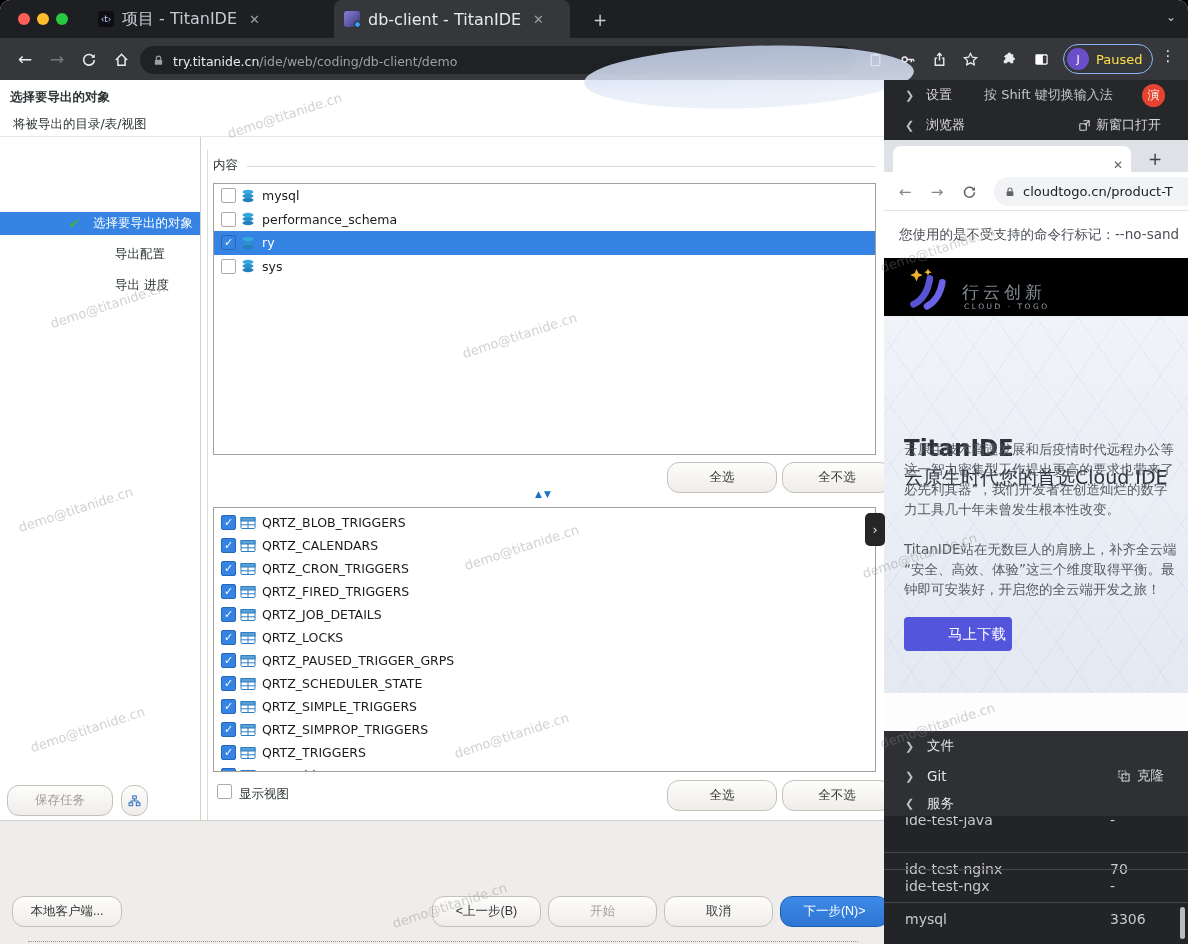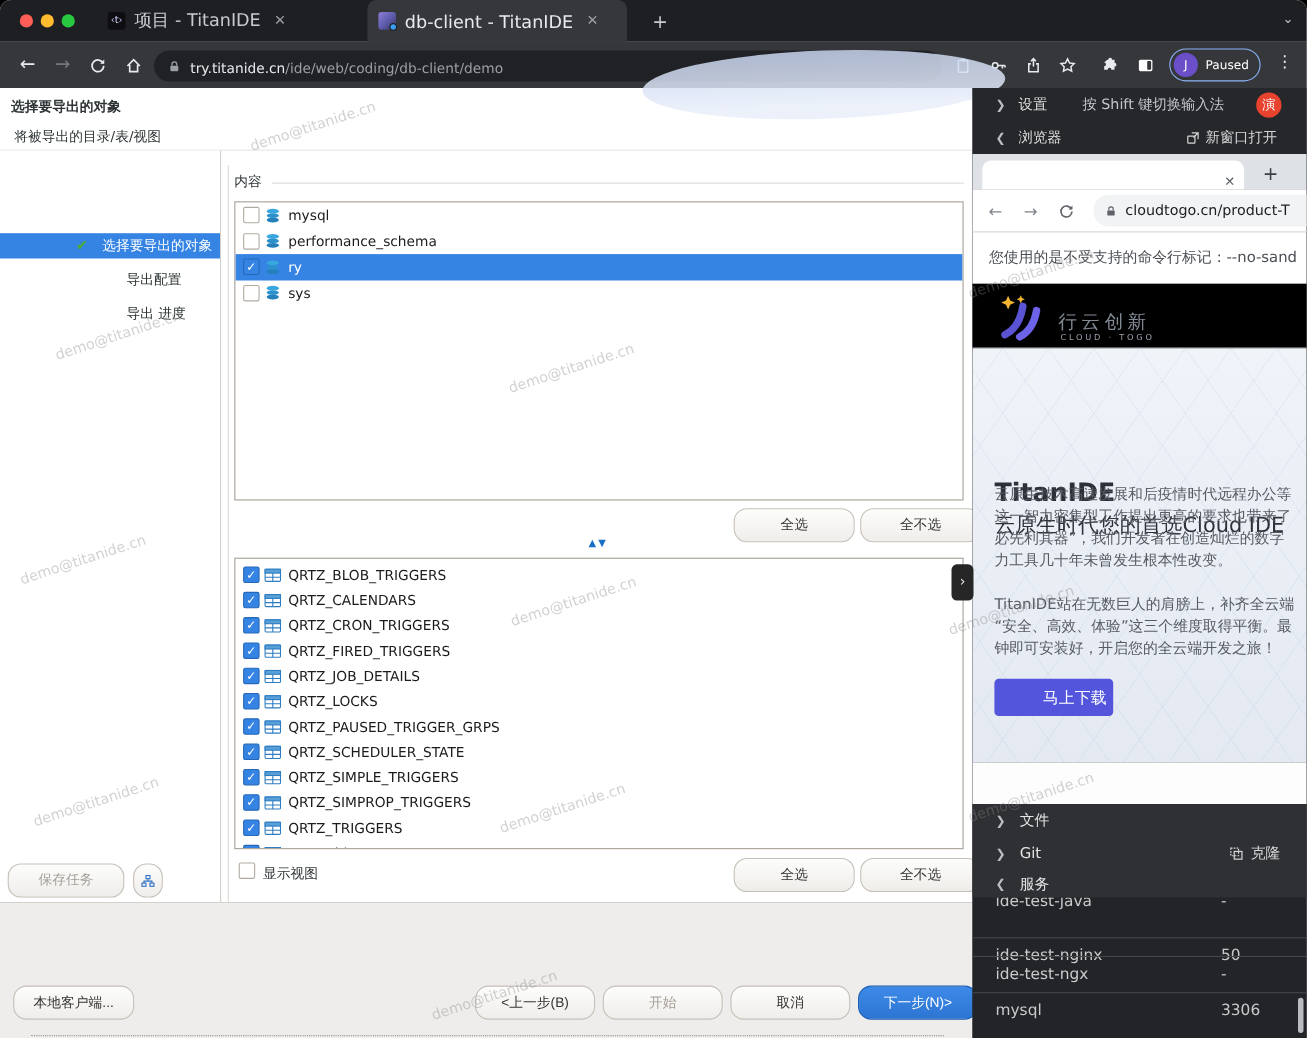--- a/index.html
+++ b/index.html
@@ -28,21 +28,21 @@
   .navic.dim{color:#74787e;}
   .pill{position:absolute;left:140px;top:8px;width:716px;height:28px;border-radius:14px;background:#202124;
     display:flex;align-items:center;padding:0 12px;gap:8px;}
   .pill .host{color:#e8eaed;font-size:12.5px;}
   .pill .path{color:#9aa0a6;font-size:12.5px;}
   .ticon{position:absolute;top:13px;width:17px;height:17px;}
   .profile{position:absolute;left:1063px;top:6px;height:30px;border:1.5px solid #8ab4f8;border-radius:15px;
     display:flex;align-items:center;padding:2px 10px 2px 3px;gap:7px;}
   .avatar{width:22px;height:22px;border-radius:50%;background:#6a4fc9;color:#fff;font-size:11px;
     display:flex;align-items:center;justify-content:center;}
-  .paused{color:#ffffff;font-size:11px;}
+  .paused{color:#fde047;font-size:13px;}
   .kebab{position:absolute;left:1160px;top:9px;color:#e8eaed;font-size:15px;letter-spacing:0;width:16px;text-align:center;}
   
   .wizard{position:absolute;left:0;top:80px;width:890px;height:864px;background:#fff;color:#2e3436;font-size:12.5px;}
   .wiz-head{position:absolute;left:0;top:0;width:884px;height:57px;background:#fff;border-bottom:1px solid #e8e6e3;}
   .swoosh{position:absolute;right:-30px;top:-34px;width:330px;height:62px;border-radius:50%;
     background:linear-gradient(180deg,#c7d4ef 0%,#e8eef9 80%);transform:rotate(-2deg);opacity:.85;}
   .wiz-title{position:absolute;left:10px;top:9px;font-weight:bold;font-size:12.5px;}
   .wiz-sub{position:absolute;left:13px;top:36px;font-size:12.5px;}
   .wiz-side{position:absolute;left:0;top:57px;width:200px;height:683px;background:#fff;}
   .vline1{position:absolute;left:200px;top:57px;width:1px;height:683px;background:#d4d0cb;}
@@ -520,21 +520,21 @@
     <div class="whitestrip"></div>
 
     <div class="lower">
       <div id="svclist">
           <div class="svc" style="top: 72px;">
     <span class="sname">ide-test-java</span>
     <span class="sport">-</span>
   </div>
           <div class="svc bline" style="top: 121px; text-align: center;">
     <span class="sname">ide-test-nginx</span>
-    <span class="sport">50</span>
+    <span class="sport">70</span>
   </div>
           <div class="svc bline" style="top: 138px;">
     <span class="sname">ide-test-ngx</span>
     <span class="sport">-</span>
   </div>
           <div class="svc bline" style="top: 171px;">
     <span class="sname">mysql</span>
     <span class="sport">3306</span>
   </div>
         </div>

